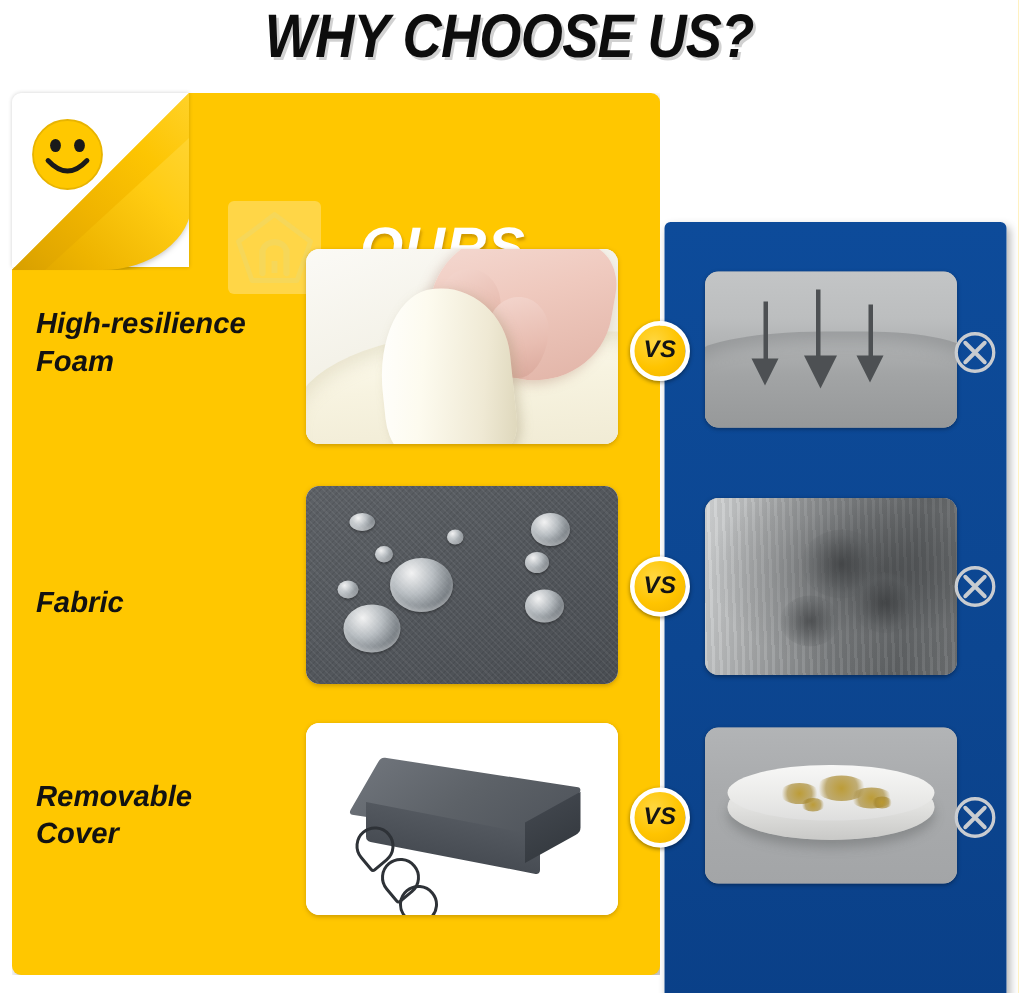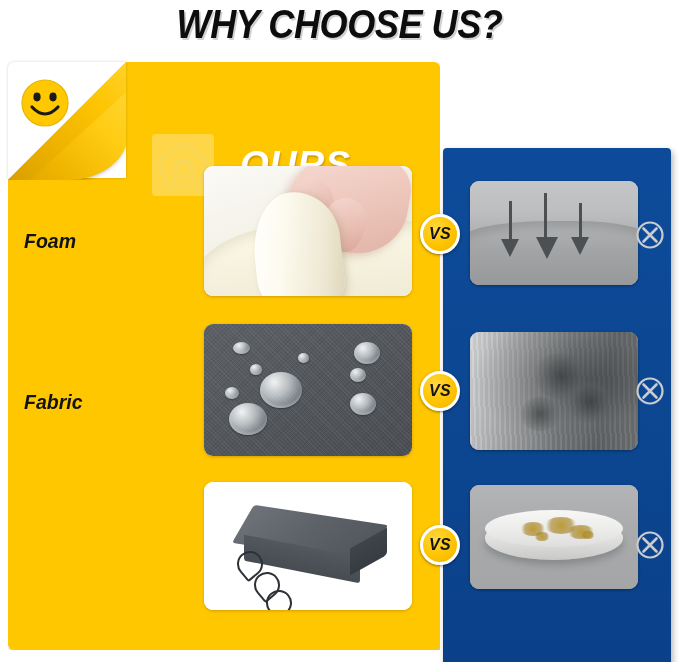--- a/index.html
+++ b/index.html
@@ -432,21 +432,21 @@
       <path d="M31 9 L55 27 L46 53 L16 53 L7 27 Z" fill="none" stroke="#f6d759" stroke-width="3.2" stroke-linejoin="round"></path>
       <path d="M23 48 L23 33 A8.5 8.5 0 0 1 39 33 L39 48" fill="none" stroke="#f6d759" stroke-width="4.2" stroke-linecap="round"></path>
       <path d="M31 48 L31 40" fill="none" stroke="#f6d759" stroke-width="4"></path>
     </svg>
   </div>
   <div class="ours-label">OURS</div>
 
   <div class="others-label">OTHERS</div>
 
   <div class="row-label" style="top:152px;">
-    <br>
+    <span>High-resilience</span><br>
     <span>Foam</span>
   </div>
 
   <div class="ours-img" style="top:114px;height:130px;">
     <div class="foam-scene">
       <div class="foam-slab"></div>
       <div class="hand">
         <div class="finger f1"></div>
         <div class="finger f2"></div>
       </div>
@@ -506,20 +506,24 @@
       <div class="stain-blot" style="left:58%;top:42%;width:46px;height:40px;"></div>
       <div class="stain-blot" style="left:30%;top:55%;width:40px;height:34px;"></div>
     </div>
   </div>
 
   <svg class="xmark" style="left:636px;top:325px;" viewBox="0 0 28 28">
     <circle cx="14" cy="14" r="12.5" fill="none" stroke="#c9ccd0" stroke-width="2.2"></circle>
     <path d="M7.5 7.5 L20.5 20.5 M20.5 7.5 L7.5 20.5" stroke="#c9ccd0" stroke-width="2.6" stroke-linecap="round"></path>
   </svg>
 
+  <div class="row-label" style="top:467px;">
+    <span>Removable</span><br>
+    <span>Cover</span>
+  </div>
 
   <div class="ours-img" style="top:430px;height:128px;">
     <div class="cover-scene">
       <div class="cover-top"></div>
       <div class="cover-front"></div>
       <div class="cover-side"></div>
       <div class="tie" style="left:16%;top:54%;"></div>
       <div class="tie" style="left:24%;top:70%;"></div>
       <div class="tie" style="left:30%;top:84%;"></div>
     </div>

